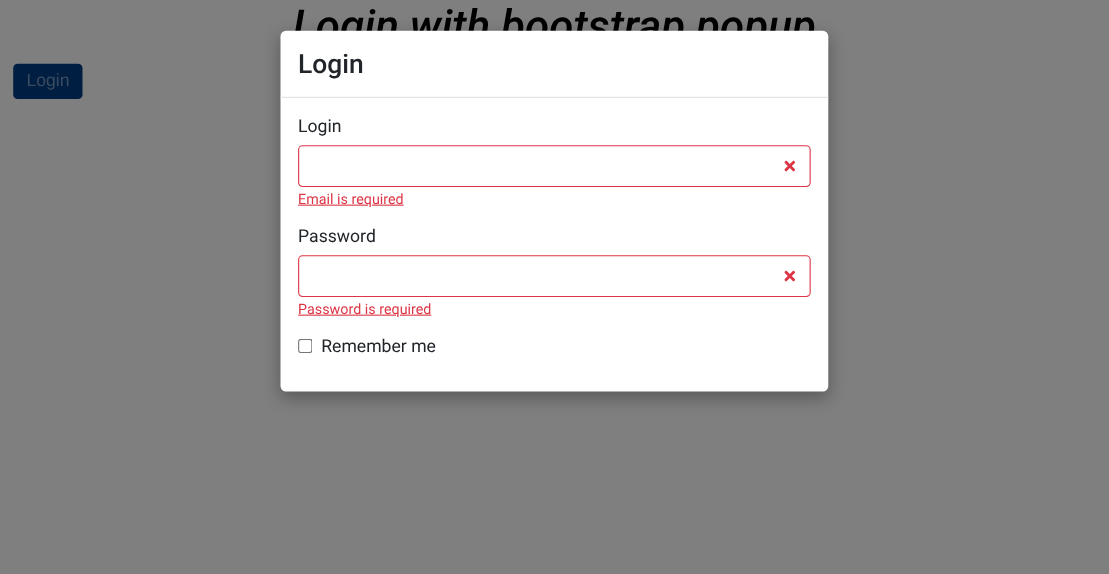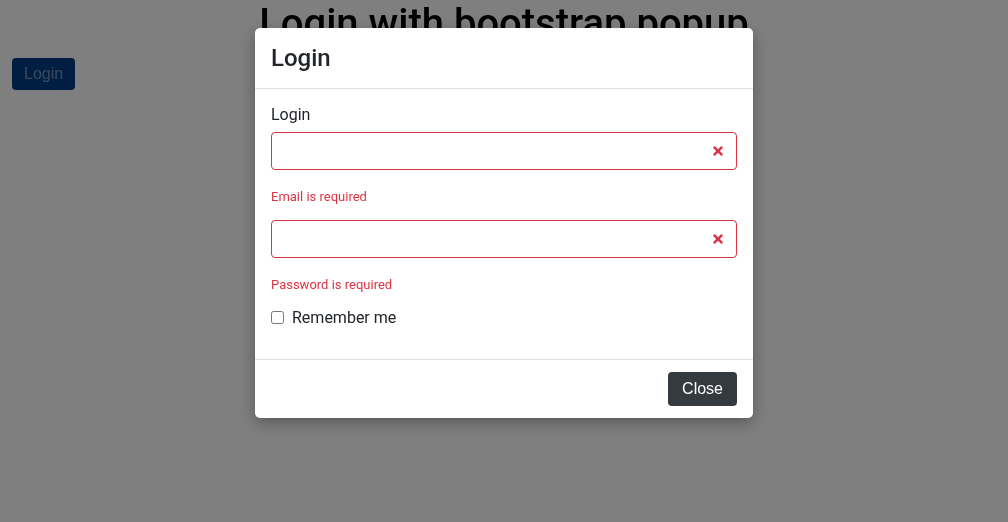--- a/index.html
+++ b/index.html
@@ -15,20 +15,21 @@
       position: relative;
       overflow: hidden;
     }
     .background-title {
       text-align: center;
       font-size: 40px;
       font-weight: 500;
       color: #000;
       padding-top: 0px;
       margin: 0;
+      font-style: italic;
     }
     .login-trigger {
       position: absolute;
       left: 12px;
       top: 58px;
       background: #003d82;
       color: #7496c0;
       border: none;
       padding: 7px 12px;
       border-radius: 4px;
@@ -92,23 +93,24 @@
       color: #dc3545;
       pointer-events: none;
     }
     .invalid-icon svg {
       width: 14px;
       height: 14px;
       display: block;
     }
     .invalid-feedback {
       display: block;
-      margin-top: 19px;
+      margin-top: 4px;
       font-size: 13px;
       color: #dc3545;
+      text-decoration: underline;
     }
     .checkbox-group {
       display: flex;
       align-items: center;
       margin-bottom: 16px;
       margin-top: 10px;
     }
     .checkbox-input {
       width: 13px;
       height: 13px;
@@ -167,34 +169,32 @@
           <span class="invalid-icon">
             <svg viewBox="0 0 352 512" fill="currentColor">
                 <path d="M242.72 256l100.07-100.07c12.28-12.28 12.28-32.19 0-44.48l-22.24-22.24c-12.28-12.28-32.19-12.28-44.48 0L176 189.28 75.93 89.21c-12.28-12.28-32.19-12.28-44.48 0L9.21 111.45c-12.28 12.28-12.28 32.19 0 44.48L109.28 256 9.21 356.07c-12.28 12.28-12.28 32.19 0 44.48l22.24 22.24c12.28 12.28 32.2 12.28 44.48 0L176 322.72l100.07 100.07c12.28 12.28 32.2 12.28 44.48 0l22.24-22.24c12.28-12.28 12.28-32.19 0-44.48L242.72 256z"></path>
               </svg>
           </span>
         </div>
         <div class="invalid-feedback">Email is required</div>
       </div>
 
       <div class="form-group">
+        <label class="form-label">Password</label>
         <div class="input-wrapper">
           <input type="password" class="form-control" value="" style="">
           <span class="invalid-icon">
             <svg viewBox="0 0 352 512" fill="currentColor">
                 <path d="M242.72 256l100.07-100.07c12.28-12.28 12.28-32.19 0-44.48l-22.24-22.24c-12.28-12.28-32.19-12.28-44.48 0L176 189.28 75.93 89.21c-12.28-12.28-32.19-12.28-44.48 0L9.21 111.45c-12.28 12.28-12.28 32.19 0 44.48L109.28 256 9.21 356.07c-12.28 12.28-12.28 32.19 0 44.48l22.24 22.24c12.28 12.28 32.2 12.28 44.48 0L176 322.72l100.07 100.07c12.28 12.28 32.2 12.28 44.48 0l22.24-22.24c12.28-12.28 12.28-32.19 0-44.48L242.72 256z"></path>
               </svg>
           </span>
         </div>
         <div class="invalid-feedback">Password is required</div>
       </div>
 
       <div class="checkbox-group">
         <input type="checkbox" class="checkbox-input" style="">
         <label class="checkbox-label">Remember me</label>
       </div>
 
     </form>
   </div>
-  <div class="modal-footer">
-    <button type="button" class="close-btn">Close</button>
-  </div>
 </div>
 
 </body></html>

